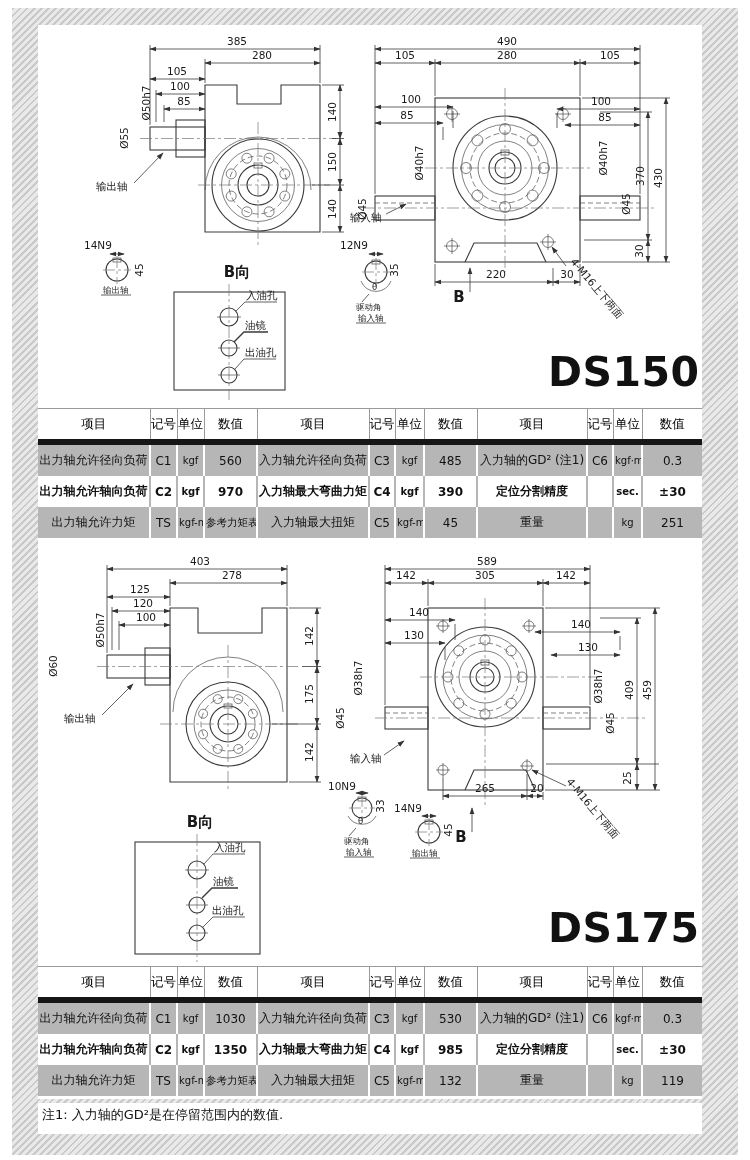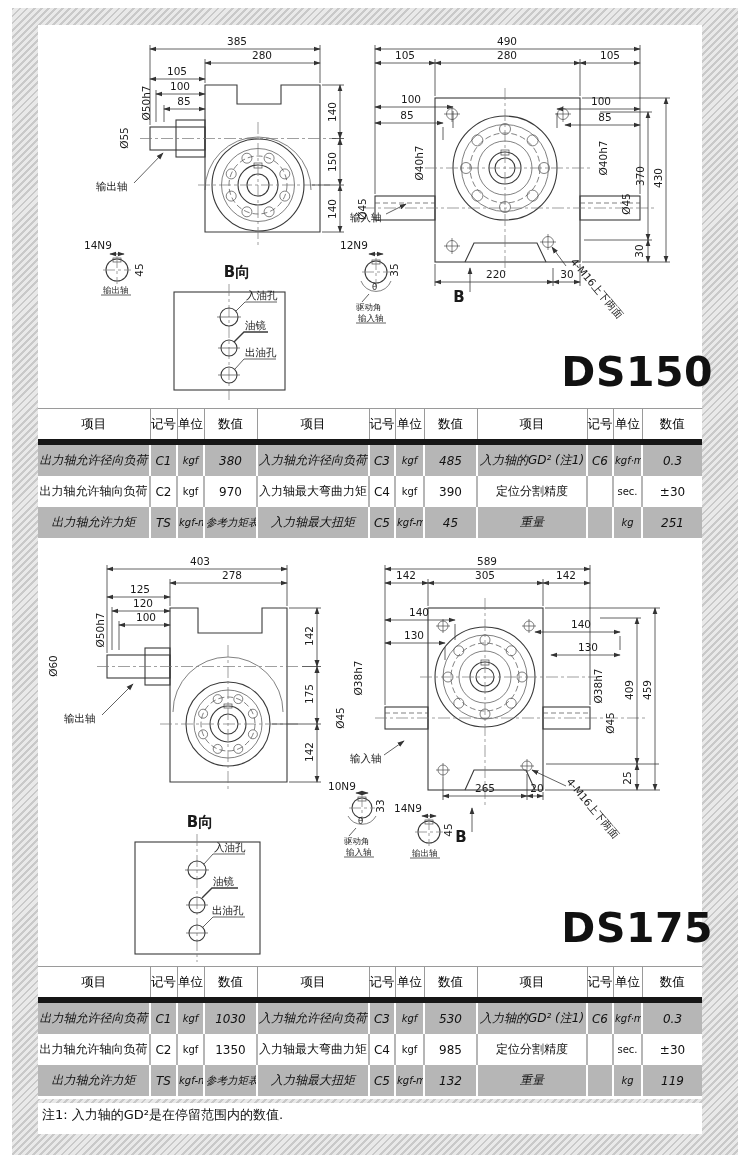--- a/index.html
+++ b/index.html
@@ -23,36 +23,36 @@
   #svg175 .dm { marker-start:url(#ah175); marker-end:url(#ah175); }
   #svg150 .me { marker-end:url(#ah150); }
   #svg175 .me { marker-end:url(#ah175); }
 
   text { fill:#1a1a1a; font-family:"DejaVu Sans","Liberation Sans",sans-serif; }
   .tn { font-size:10.5px; text-anchor:middle; }
   .tl { font-size:10.5px; }
   .ts { font-size:8.5px; }
   .tb { font-size:15px; font-weight:bold; text-anchor:middle; }
 
-  .model-title { position:absolute; left:548px; width:165px; text-align:right;
+  .model-title { position:absolute; left:548px; width:165px; 
                  font-size:41px; font-weight:800; color:#111; letter-spacing:0.5px; }
   #title150 { top:348px; }
   #title175 { top:904px; }
 
   .spec-table { position:absolute; left:38px; width:664px; border-collapse:collapse;
                 table-layout:fixed; }
   #table150 { top:408px; } #table175 { top:966px; }
   .spec-table th { font-weight:normal; font-size:12.5px; height:30px; background:#fff;
                    border-left:1.5px solid #9a9a9a; border-top:1.5px solid #9a9a9a; padding:0; }
   .spec-table th:first-child { border-left:none; }
   .spec-table thead tr { border-bottom:6px solid #161616; }
   .spec-table td { font-size:12px; text-align:center; height:31px; padding:0 1px;
                    overflow:hidden; white-space:nowrap; color:#111; }
-  .spec-table tr.g td { background:#b6b6b6; border-left:2px solid #fff;font-style:italic; }
-  .spec-table tr.w td { background:#fff; border-left:2px solid #b6b6b6; }
+  .spec-table tr.g td { background:#b6b6b6; border-left:2px solid #fff; }
+  .spec-table tr.w td { background:#fff; border-left:2px solid #b6b6b6;font-weight:bold; }
   .spec-table tr.g td:first-child, .spec-table tr.w td:first-child { border-left:none; }
   .spec-table td:nth-child(3), .spec-table td:nth-child(7), .spec-table td:nth-child(11) { font-size:10px; }
   .spec-table tr:last-child td:nth-child(4) { font-size:10.5px; }
 
   #notes-divider { position:absolute; left:38px; top:1099px; width:664px; height:4px; }
   #notes { position:absolute; left:42px; top:1106px; width:660px; display:flex; gap:43px;
            font-size:13px; color:#111; align-items:center; }
 </style>
 </head>
 <body>
@@ -505,21 +505,21 @@
         <th>记号</th>
         <th>单位</th>
         <th>数值</th>
       </tr>
     </thead>
     <tbody>
       <tr class="g">
         <td>出力轴允许径向负荷</td>
         <td>C1</td>
         <td>kgf</td>
-        <td>380</td>
+        <td>560</td>
         <td>入力轴允许径向负荷</td>
         <td>C3</td>
         <td>kgf</td>
         <td>485</td>
         <td>入力轴的GD² (注1)</td>
         <td>C6</td>
         <td>kgf·m²</td>
         <td>0.3</td>
       </tr>
       <tr class="w">

